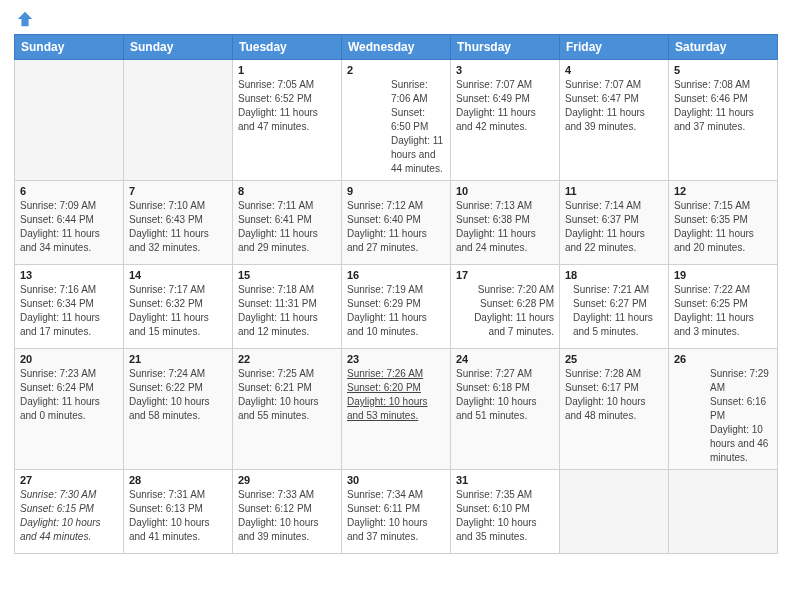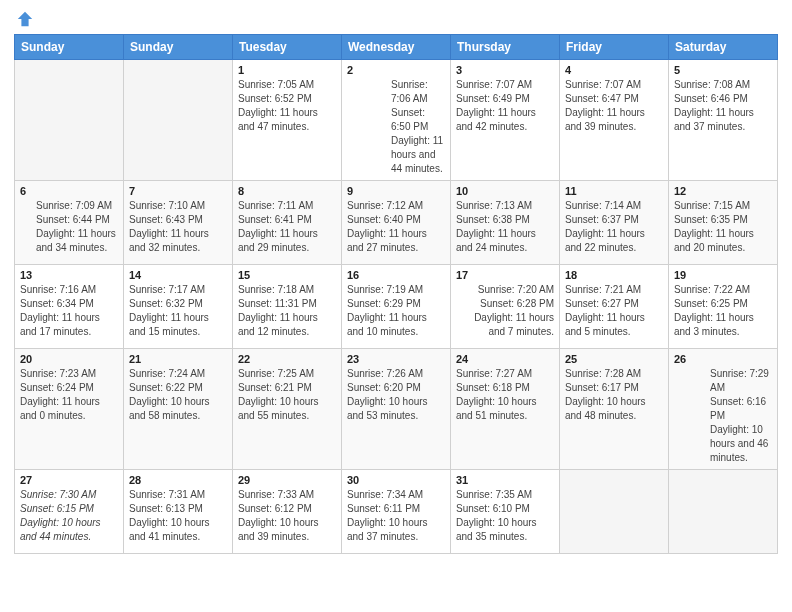--- a/index.html
+++ b/index.html
@@ -167,21 +167,21 @@
           <td>
             <span class="day-num">5</span>
             <div class="day-info" style="white-space: pre-line;">Sunrise: 7:08 AM
 Sunset: 6:46 PM
 Daylight: 11 hours and 37 minutes.</div>
           </td>
         </tr>
         <tr>
           <td>
             <span class="day-num">6</span>
-            <div class="day-info" style="white-space: pre-line; margin-left: 16px;">Sunrise: 7:09 AM
+            <div class="day-info" style="white-space: pre-line;">Sunrise: 7:09 AM
 Sunset: 6:44 PM
 Daylight: 11 hours and 34 minutes.</div>
           </td>
           <td>
             <span class="day-num">7</span>
             <div class="day-info" style="white-space: pre-line;">Sunrise: 7:10 AM
 Sunset: 6:43 PM
 Daylight: 11 hours and 32 minutes.</div>
           </td>
           <td>
@@ -241,21 +241,21 @@
 Daylight: 11 hours and 10 minutes.</div>
           </td>
           <td>
             <span class="day-num">17</span>
             <div class="day-info" style="white-space: pre-line; text-align: right;">Sunrise: 7:20 AM
 Sunset: 6:28 PM
 Daylight: 11 hours and 7 minutes.</div>
           </td>
           <td>
             <span class="day-num">18</span>
-            <div class="day-info" style="white-space: pre-line;">Sunrise: 7:21 AM
+            <div class="day-info" style="white-space: pre-line; margin-left: 8px;">Sunrise: 7:21 AM
 Sunset: 6:27 PM
 Daylight: 11 hours and 5 minutes.</div>
           </td>
           <td>
             <span class="day-num">19</span>
             <div class="day-info" style="white-space: pre-line;">Sunrise: 7:22 AM
 Sunset: 6:25 PM
 Daylight: 11 hours and 3 minutes.</div>
           </td>
         </tr>
@@ -273,21 +273,21 @@
 Daylight: 10 hours and 58 minutes.</div>
           </td>
           <td>
             <span class="day-num">22</span>
             <div class="day-info" style="white-space: pre-line;">Sunrise: 7:25 AM
 Sunset: 6:21 PM
 Daylight: 10 hours and 55 minutes.</div>
           </td>
           <td>
             <span class="day-num">23</span>
-            <div class="day-info" style="white-space: pre-line;">Sunrise: 7:26 AM
+            <div class="day-info" style="white-space: pre-line; text-decoration: underline;">Sunrise: 7:26 AM
 Sunset: 6:20 PM
 Daylight: 10 hours and 53 minutes.</div>
           </td>
           <td>
             <span class="day-num">24</span>
             <div class="day-info" style="white-space: pre-line;">Sunrise: 7:27 AM
 Sunset: 6:18 PM
 Daylight: 10 hours and 51 minutes.</div>
           </td>
           <td>

